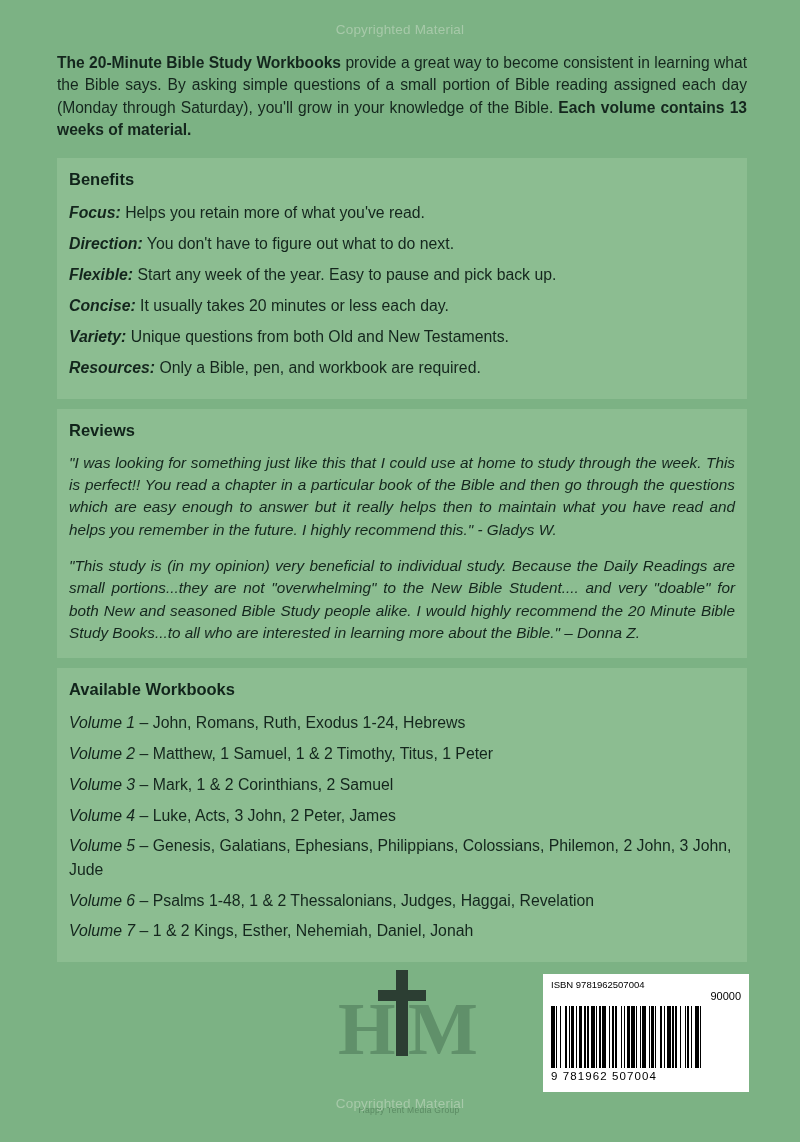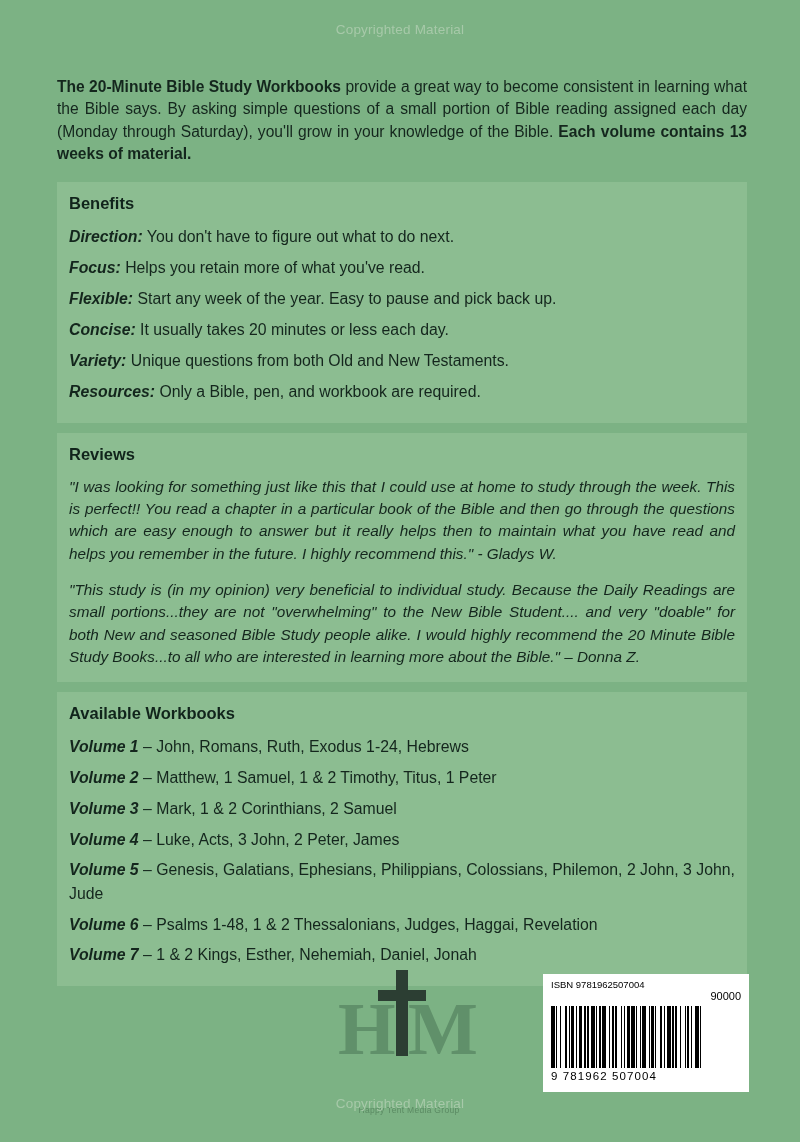--- a/index.html
+++ b/index.html
@@ -40,21 +40,20 @@
     text-align: center;
     font-size: 13.5px;
     color: #a7c9a9;
     letter-spacing: 0.2px;
   }
   .content {
     position: absolute;
     left: 57px;
     top: 52px;
     width: 690px;
-    margin-top: 24px;
   }
   p.para {
     margin: 0 0 16px 0;
     font-size: 15.6px;
     line-height: 1.44;
     text-align: justify;
     color: #14261d;
   }
   p.para b {
     font-weight: bold;
@@ -93,21 +92,21 @@
     margin-bottom: 2px;
   }
   .vol-line {
     font-size: 15.8px;
     line-height: 1.5;
     margin: 0 0 7px 0;
     color: #14261d;
   }
   .vol-line i {
     font-style: italic;
-    font-weight: bold;
+    font-weight: normal;
   }
 
   
   .logo {
     position: absolute;
     left: 330px;
     top: 968px;
     width: 150px;
     height: 120px;
     color: #5f8c66;
@@ -219,22 +218,22 @@
 
   <div class="copyright-top">Copyrighted Material</div>
 
   <div class="content">
 
     <p class="para"><b>The 20-Minute Bible Study Workbooks</b><span> provide a great way to become consistent in learning what the Bible says. By asking simple questions of a small portion of Bible reading assigned each day (Monday through Saturday), you'll grow in your knowledge of the Bible. </span><b>Each volume contains 13 weeks of material.</b></p>
 
 
     <div class="panel">
       <div class="panel-title">Benefits</div>
+      <div class="benefit-line"><i>Focus:</i><span> Helps you retain more of what you've read.</span></div>
       <div class="benefit-line"><i>Direction:</i><span> You don't have to figure out what to do next.</span></div>
-      <div class="benefit-line"><i>Focus:</i><span> Helps you retain more of what you've read.</span></div>
       <div class="benefit-line"><i>Flexible:</i><span> Start any week of the year. Easy to pause and pick back up.</span></div>
       <div class="benefit-line"><i>Concise:</i><span> It usually takes 20 minutes or less each day.</span></div>
       <div class="benefit-line"><i>Variety:</i><span> Unique questions from both Old and New Testaments.</span></div>
       <div class="benefit-line"><i>Resources:</i><span> Only a Bible, pen, and workbook are required.</span></div>
     </div>
 
     <div class="panel">
       <div class="panel-title">Reviews</div>
       <div class="review">"I was looking for something just like this that I could use at home to study through the week. This is perfect!! You read a chapter in a particular book of the Bible and then go through the questions which are easy enough to answer but it really helps then to maintain what you have read and helps you remember in the future. I highly recommend this." - Gladys W.</div>
       <div class="review">"This study is (in my opinion) very beneficial to individual study. Because the Daily Readings are small portions...they are not "overwhelming" to the New Bible Student.... and very "doable" for both New and seasoned Bible Study people alike. I would highly recommend the 20 Minute Bible Study Books...to all who are interested in learning more about the Bible." – Donna Z.</div>

